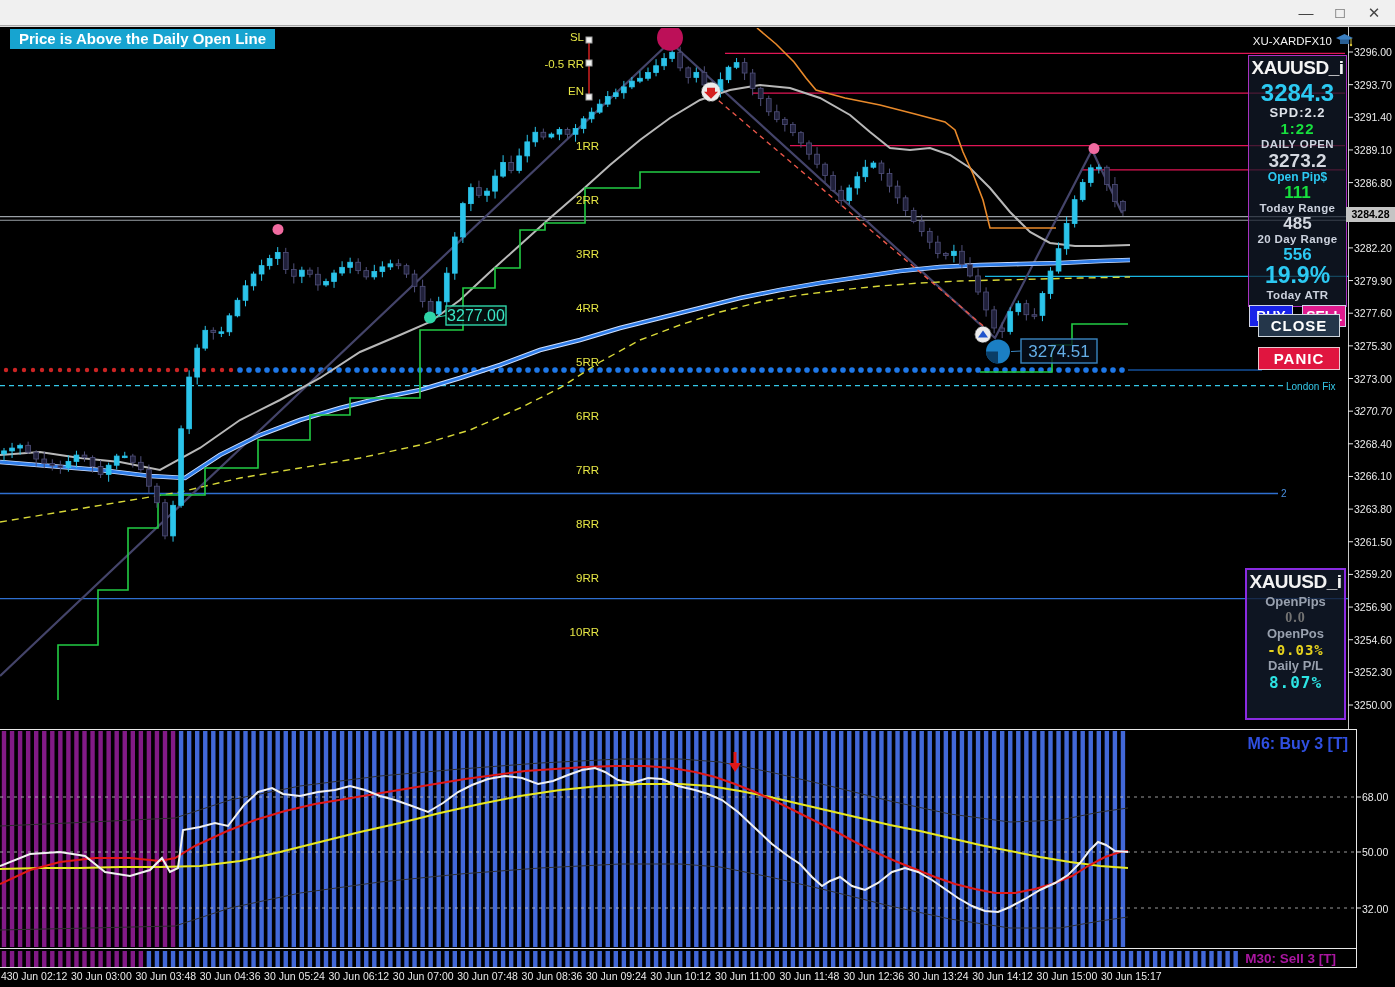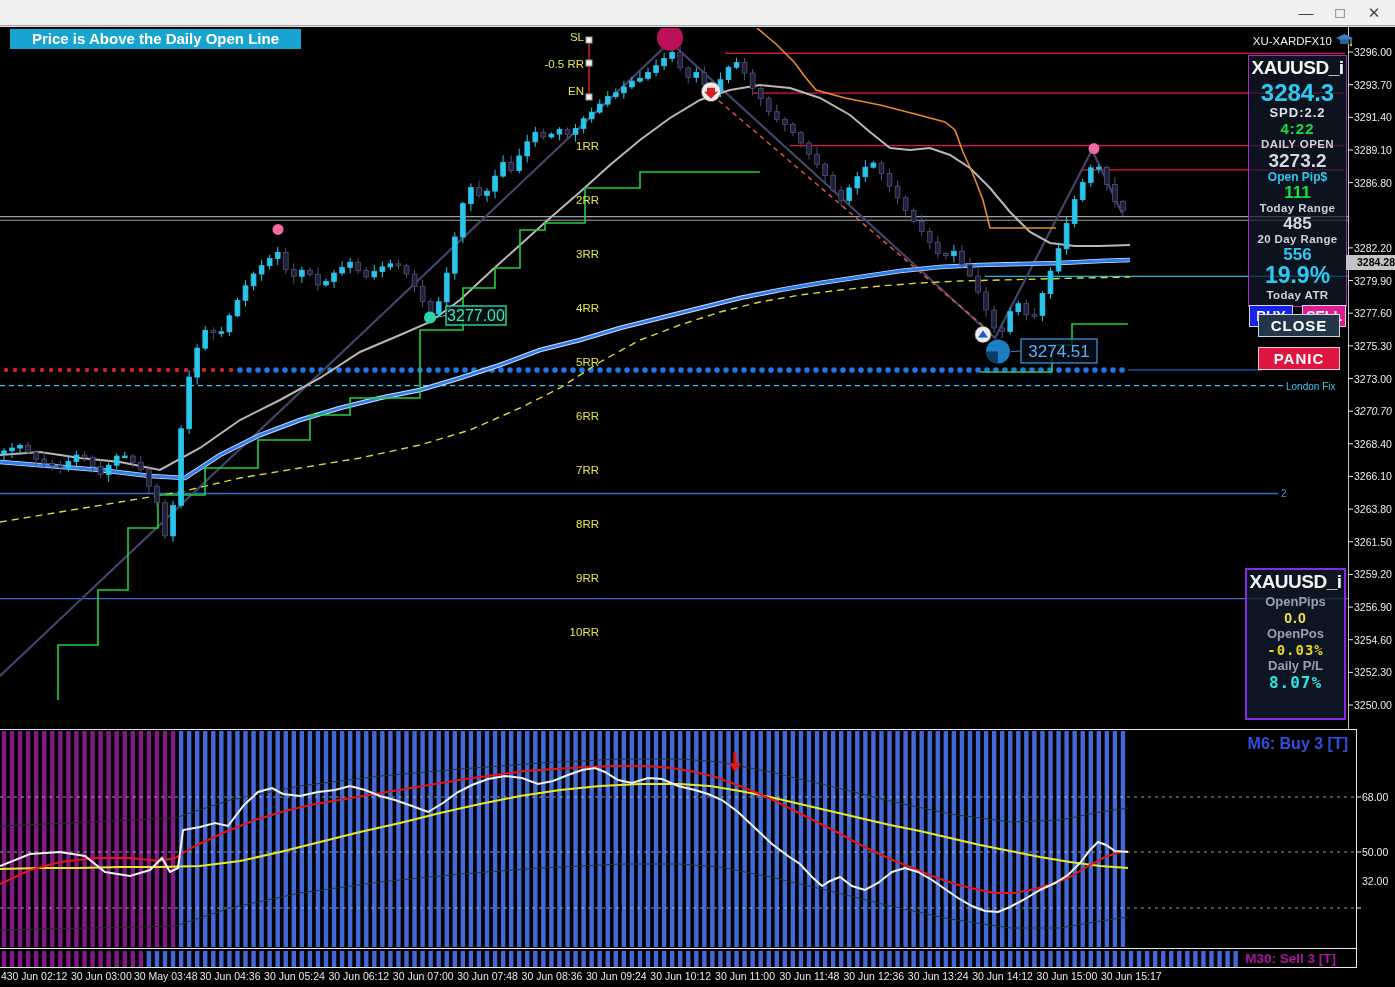--- a/index.html
+++ b/index.html
@@ -3,21 +3,21 @@
 <meta charset="utf-8">
 <style>
   html,body{margin:0;padding:0;background:#000;width:1395px;height:987px;overflow:hidden;
     font-family:"Liberation Sans",sans-serif;-webkit-font-smoothing:antialiased;}
   #titlebar{position:absolute;left:0;top:0;width:1395px;height:25px;background:#f0f0f0;
     border-bottom:1px solid #a8a8a8;z-index:10;}
   .win-controls{position:absolute;right:4px;top:0;height:25px;display:flex;align-items:center;}
   .win-controls span{width:34px;text-align:center;color:#444;font-size:15px;line-height:25px;cursor:default;}
   #stage{position:absolute;left:0;top:0;width:1395px;height:987px;}
   #chart-svg{position:absolute;left:0;top:0;z-index:1;}
-  #banner{position:absolute;left:10px;top:29px;height:20px;line-height:20px;padding:0 22px;
+  #banner{position:absolute;left:10px;top:29px;height:20px;line-height:20px;padding:0 9px;
     background:#17a4d0;color:#fff;font-size:15px;font-weight:bold;z-index:5;white-space:nowrap;}
   #symbol-code{position:absolute;left:1175px;top:33px;width:178px;text-align:right;color:#f2f2f2;
     font-size:11.5px;z-index:5;display:flex;justify-content:flex-end;align-items:center;gap:4px;}
   
   #info-panel{position:absolute;left:1248px;top:55px;width:97px;height:250px;z-index:4;
     background:rgba(18,26,42,0.72);border:1px solid #a832c0;text-align:center;color:#dde1e8;}
   .ip-title{font-size:19px;font-weight:bold;color:#f4f4f4;line-height:24px;letter-spacing:-.5px;}
   .ip-price{font-size:24px;font-weight:bold;color:#2cc9f2;line-height:25px;}
   .ip-spd{font-size:13px;font-weight:bold;color:#dde1e8;line-height:15px;letter-spacing:1px;}
   .ip-timer{font-size:15px;font-weight:bold;color:#17e03e;line-height:17px;letter-spacing:1px;}
@@ -38,35 +38,35 @@
     background:#24364a;border:1px solid #cfd6dd;color:#fff;font-size:15px;font-weight:bold;
     text-align:center;letter-spacing:1px;cursor:pointer;}
   #panic-btn{position:absolute;left:1258px;top:347px;width:80px;height:21px;line-height:21px;z-index:4;
     background:#e0153f;border:1px solid #e8c8d0;color:#fff;font-size:15px;font-weight:bold;
     text-align:center;letter-spacing:1px;cursor:pointer;}
   
   #pos-panel{position:absolute;left:1245px;top:568px;width:97px;height:148px;z-index:4;
     background:rgba(18,26,42,0.8);border:2px solid #8a2be2;text-align:center;}
   .pp-title{font-size:19px;font-weight:bold;color:#f2f2f2;line-height:24px;letter-spacing:-.5px;}
   .pp-lbl{font-size:13px;font-weight:bold;color:#98a0ae;line-height:16px;}
-  .pp-dim{font-family:Liberation Sans, sans-serif;font-size:14px;font-weight:bold;color:#fde047;
+  .pp-dim{font-family:Liberation Serif, serif;font-size:14px;font-weight:bold;color:#737373;
     letter-spacing:1px;line-height:16px;}
   .pp-yel{font-family:"DejaVu Sans Mono",monospace;font-size:14px;font-weight:bold;color:#e6d21e;
     letter-spacing:1px;line-height:16px;}
   .pp-cyn{font-family:"DejaVu Sans Mono",monospace;font-size:16px;font-weight:bold;color:#2de4e4;
     letter-spacing:1px;line-height:18px;}
   #m6-label{position:absolute;left:1140px;top:735px;width:208px;text-align:right;z-index:4;
     color:#2f4fe0;font-size:16px;font-weight:bold;}
   #m30-label{position:absolute;left:1140px;top:951px;width:196px;text-align:right;z-index:4;
     color:#aa16a0;font-size:13.5px;font-weight:bold;}
   .tick{position:absolute;color:#ececec;font-size:10.5px;z-index:3;white-space:nowrap;}
   .time-label{position:absolute;top:970px;transform:translateX(-50%);color:#e8e8e8;font-size:10.5px;
     z-index:3;white-space:nowrap;}
   #price-tag{position:absolute;left:1346px;top:207px;width:49px;height:15px;line-height:15px;z-index:4;
-    background:#c4c4c4;color:#000;font-size:10.5px;font-weight:bold;text-align:right;margin-top:48px;}
+    background:#c4c4c4;color:#000;font-size:10.5px;font-weight:bold;text-align:center;}
 </style>
 </head>
 <body>
 
 <div id="stage">
   <svg id="chart-svg" width="1395" height="987">
       <defs>
         <clipPath id="mainClip">
           <rect x="0" y="28" width="1348" height="700"></rect>
         </clipPath>
@@ -882,21 +882,21 @@
       <rect x="4" y="6.5" width="9" height="4.5" fill="#2a5f94"></rect>
       <line x1="15" y1="5.5" x2="15" y2="11" stroke="#d8c23a" stroke-width="1"></line>
       <circle cx="15" cy="12" r="1.2" fill="#d8c23a"></circle>
     </svg>
   </div>
 
   <div id="info-panel">
     <div class="ip-title">XAUUSD_i</div>
     <div class="ip-price">3284.3</div>
     <div class="ip-spd">SPD:2.2</div>
-    <div class="ip-timer">4:22</div>
+    <div class="ip-timer">1:22</div>
     <div class="ip-lbl">DAILY OPEN</div>
     <div class="ip-do">3273.2</div>
     <div class="ip-cyan-lbl">Open Pip$</div>
     <div class="ip-green">111</div>
     <div class="ip-lbl">Today Range</div>
     <div class="ip-sil">485</div>
     <div class="ip-lbl">20 Day Range</div>
     <div class="ip-cyan">556</div>
     <div class="ip-pct">19.9%</div>
     <div class="ip-lbl">Today ATR</div>
@@ -938,24 +938,24 @@
     <div class="tick" style="left: 1354px; top: 470.46px;">3266.10</div>
     <div class="tick" style="left: 1354px; top: 503.111px;">3263.80</div>
     <div class="tick" style="left: 1354px; top: 535.762px;">3261.50</div>
     <div class="tick" style="left: 1354px; top: 568.413px;">3259.20</div>
     <div class="tick" style="left: 1354px; top: 601.064px;">3256.90</div>
     <div class="tick" style="left: 1354px; top: 633.714px;">3254.60</div>
     <div class="tick" style="left: 1354px; top: 666.365px;">3252.30</div>
     <div class="tick" style="left: 1354px; top: 699.016px;">3250.00</div>
     <div class="tick" style="left: 1362px; top: 791px;">68.00</div>
     <div class="tick" style="left: 1362px; top: 846px;">50.00</div>
-    <div class="tick" style="left: 1362px; top: 875px;">32.00</div>
+    <div class="tick" style="left: 1362px; top: 903px;">32.00</div>
     <div class="time-label" style="left: 37px;">30 Jun 02:12</div>
     <div class="time-label" style="left: 101.37px;">30 Jun 03:00</div>
-    <div class="time-label" style="left: 165.74px;">30 May 03:48</div>
+    <div class="time-label" style="left: 165.74px;">30 Jun 03:48</div>
     <div class="time-label" style="left: 230.11px;">30 Jun 04:36</div>
     <div class="time-label" style="left: 294.48px;">30 Jun 05:24</div>
     <div class="time-label" style="left: 358.85px;">30 Jun 06:12</div>
     <div class="time-label" style="left: 423.22px;">30 Jun 07:00</div>
     <div class="time-label" style="left: 487.59px; text-align: right;">30 Jun 07:48</div>
     <div class="time-label" style="left: 551.96px;">30 Jun 08:36</div>
     <div class="time-label" style="left: 616.33px;">30 Jun 09:24</div>
     <div class="time-label" style="left: 680.7px;">30 Jun 10:12</div>
     <div class="time-label" style="left: 745.07px;">30 Jun 11:00</div>
     <div class="time-label" style="left: 809.44px;">30 Jun 11:48</div>

